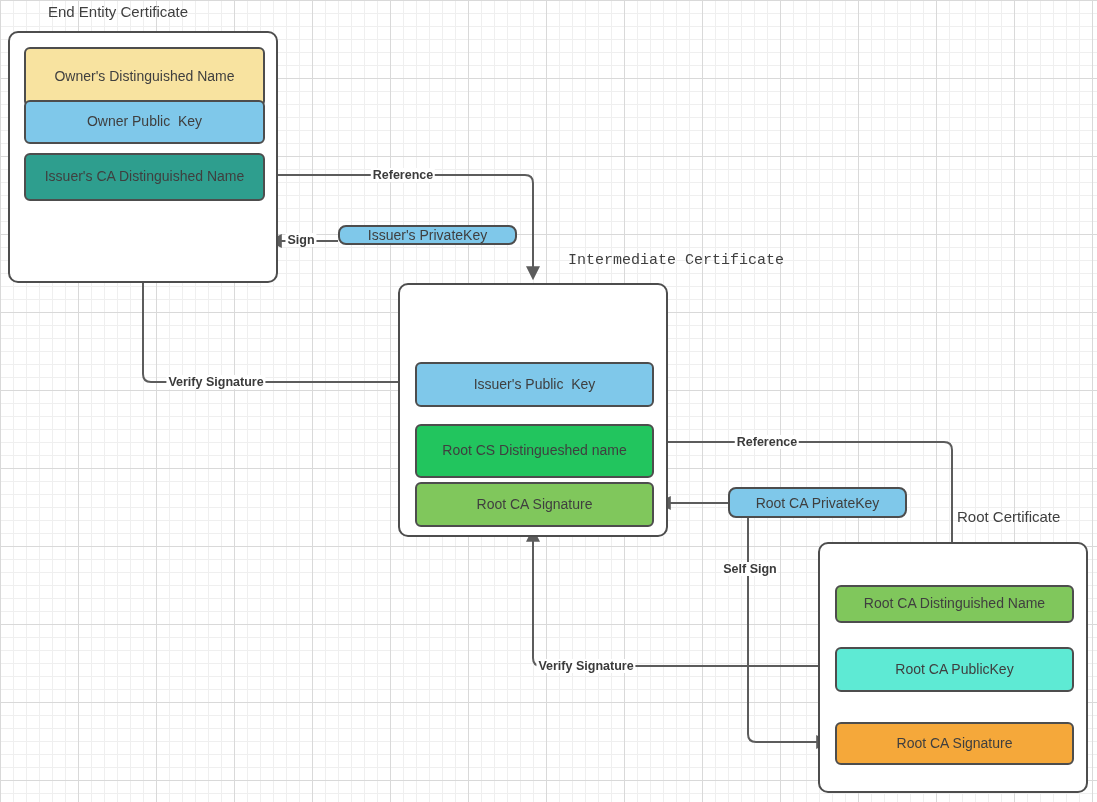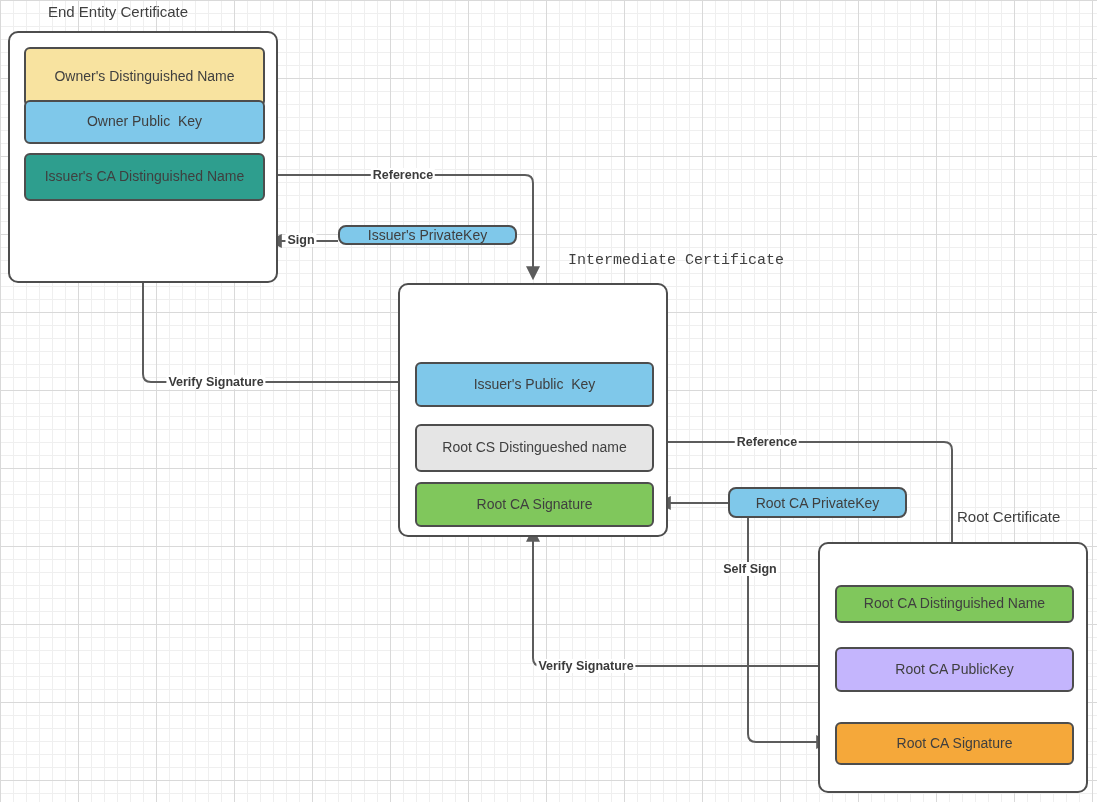--- a/index.html
+++ b/index.html
@@ -72,29 +72,29 @@
   <div class="cert-box" style="left:8px; top:31px; width:270px; height:252px;">
     <div class="field" style="left: 14px; top: 14px; width: 241px; height: 60px; background-color: rgb(248, 227, 160);">Owner's Distinguished Name</div>
     <div class="field" style="left: 14px; top: 67px; width: 241px; height: 44px; background-color: rgb(127, 200, 234);">Owner Public  Key</div>
     <div class="field" style="left: 14px; top: 120px; width: 241px; height: 48px; background-color: rgb(46, 158, 142);">Issuer's CA Distinguished Name</div>
   </div>
 
   <div class="cert-title" style="left:568px; top:252px;font-family:Liberation Mono, monospace;">Intermediate Certificate</div>
 
   <div class="cert-box" style="left:398px; top:283px; width:270px; height:254px;">
     <div class="field" style="left: 15px; top: 77px; width: 239px; height: 45px; background-color: rgb(127, 200, 234);">Issuer's Public  Key</div>
-    <div class="field" style="left: 15px; top: 139px; width: 239px; height: 48px; background-color: #e5e5e5;">Root CS Distingueshed name</div>
+    <div class="field" style="left: 15px; top: 139px; width: 239px; height: 54px; background-color: #22c55e;">Root CS Distingueshed name</div>
     <div class="field" style="left: 15px; top: 197px; width: 239px; height: 45px; background-color: rgb(128, 199, 92);">Root CA Signature</div>
   </div>
 
   <div class="cert-title" style="left:957px; top:508px;">Root Certificate</div>
 
   <div class="cert-box" style="left:818px; top:542px; width:270px; height:251px;">
     <div class="field" style="left: 15px; top: 41px; width: 239px; height: 38px; background-color: rgb(128, 199, 92);">Root CA Distinguished Name</div>
-    <div class="field" style="left: 15px; top: 103px; width: 239px; height: 45px; background-color: #c4b5fd;">Root CA PublicKey</div>
+    <div class="field" style="left: 15px; top: 103px; width: 239px; height: 45px; background-color: #5eead4;">Root CA PublicKey</div>
     <div class="field" style="left: 15px; top: 178px; width: 239px; height: 43px; background-color: rgb(245, 168, 58);">Root CA Signature</div>
   </div>
 
   <div class="key-box" style="left: 338px; top: 225px; width: 179px; height: 20px; background-color: rgb(127, 200, 234);">Issuer's PrivateKey</div>
 
   <div class="key-box" style="left: 728px; top: 487px; width: 179px; height: 31px; background-color: rgb(127, 200, 234);">Root CA PrivateKey</div>
 
   <div class="line-label" style="left:403px; top:175px;">Reference</div>
   <div class="line-label" style="left:301px; top:240px;">Sign</div>
   <div class="line-label" style="left:216px; top:382px;">Verify Signature</div>

